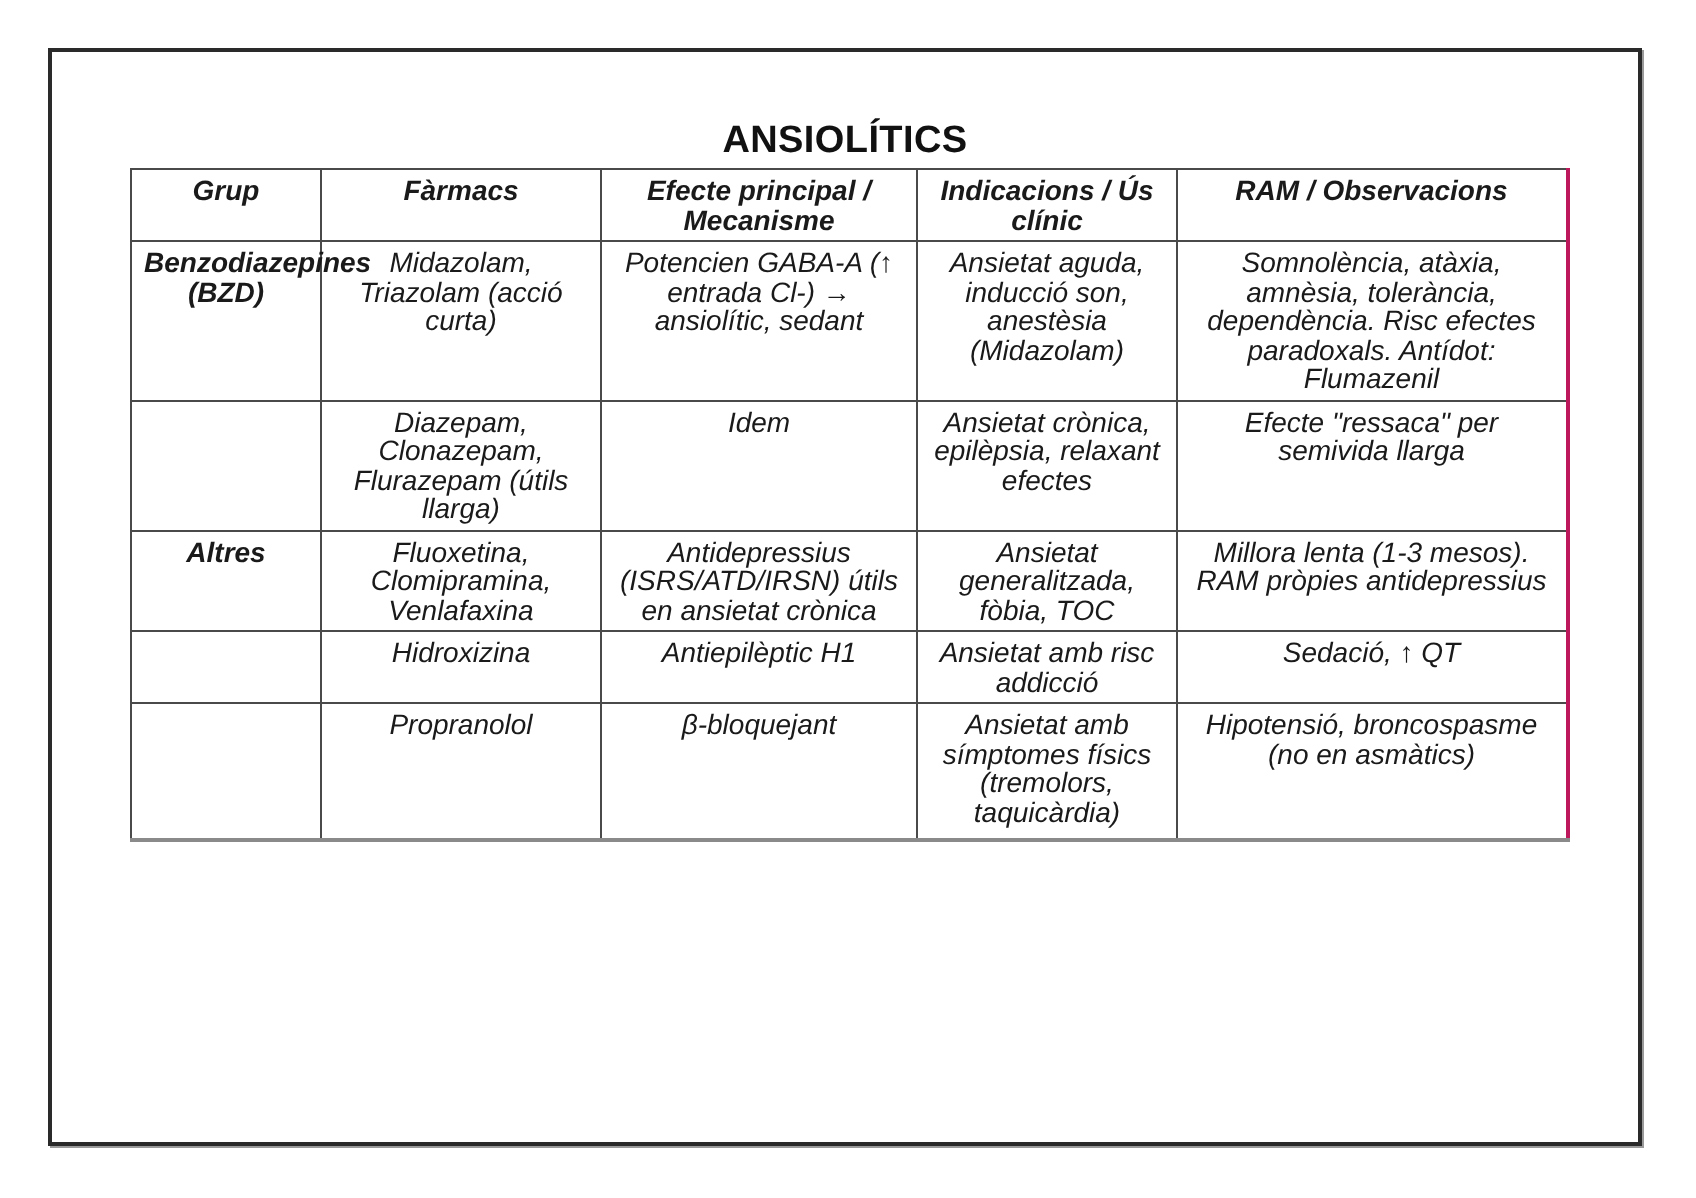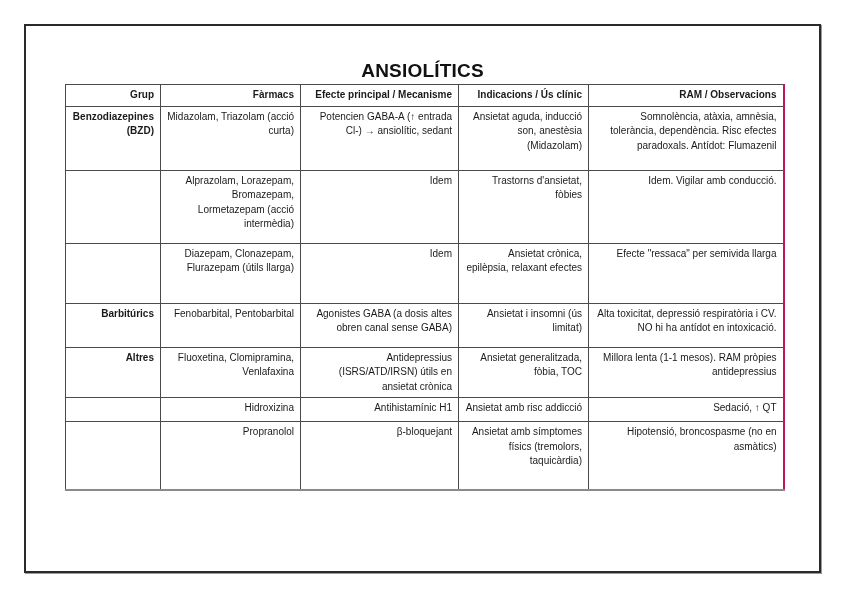--- a/index.html
+++ b/index.html
@@ -5,22 +5,22 @@
   html, body { margin: 0; padding: 0; background: #ffffff; }
   body { width: 848px; height: 599px; position: relative; overflow: hidden;
          font-family: "Liberation Sans", "DejaVu Sans", sans-serif; color: #111; }
   .page-frame { position: absolute; left: 24px; top: 24px; width: 797px; height: 549px;
                 border: 2px solid #2a2a2a; box-sizing: border-box; background: #fff;
                 box-shadow: 1px 1px 0 #9a9a9a; }
   .title { position: absolute; left: 0; right: 0; top: 34px; text-align: center;
            font-size: 19px; font-weight: bold; letter-spacing: 0.2px; color: #111; }
   table.ans { position: absolute; left: 65px; top: 84px; border-collapse: collapse;
               table-layout: fixed; width: 718px; }
-  table.ans td, table.ans th { border: 1px solid #4a4a4a; vertical-align: top; text-align: right;
-              padding: 3px 6px 3px 6px; font-size: 10px; line-height: 14.5px; color: #1a1a1a; }
+  table.ans td, table.ans th { border: 1px solid #4a4a4a; vertical-align: top; text-align: center;
+              padding: 3px 6px 3px 6px; font-size: 14px; line-height: 14.5px; color: #1a1a1a; font-style: italic; }
   table.ans th { font-weight: bold; height: 13px; padding-top: 3px; }
   td.grp { font-weight: bold; }
   table.ans tr.last td { border-bottom: 2px solid #8a8a8a; }
   table.ans td:last-child, table.ans th:last-child { border-right: 2px solid #be185d; }
 </style>
 </head>
 <body>
 
 <div class="page-frame">
   <div class="title">ANSIOLÍTICS</div>
@@ -44,52 +44,38 @@
     </tr>
   </thead>
   <tbody>
     <tr style="height:64px">
       <td class="grp">Benzodiazepines (BZD)</td>
       <td>Midazolam, Triazolam (acció curta)</td>
       <td>Potencien GABA-A (↑ entrada Cl-) → ansiolític, sedant</td>
       <td>Ansietat aguda, inducció son, anestèsia (Midazolam)</td>
       <td>Somnolència, atàxia, amnèsia, tolerància, dependència. Risc efectes paradoxals. Antídot: Flumazenil</td>
     </tr>
-    <tr style="height:73px">
-      <td class="grp"></td>
-      <td>Alprazolam, Lorazepam, Bromazepam, Lormetazepam (acció intermèdia)</td>
-      <td>Idem</td>
-      <td>Trastorns d'ansietat, fòbies</td>
-      <td>Idem. Vigilar amb conducció.</td>
-    </tr>
     <tr style="height:60px">
       <td class="grp"></td>
       <td>Diazepam, Clonazepam, Flurazepam (útils llarga)</td>
       <td>Idem</td>
       <td>Ansietat crònica, epilèpsia, relaxant efectes</td>
       <td>Efecte "ressaca" per semivida llarga</td>
     </tr>
     <tr style="height:44px">
-      <td class="grp">Barbitúrics</td>
-      <td>Fenobarbital, Pentobarbital</td>
-      <td>Agonistes GABA (a dosis altes obren canal sense GABA)</td>
-      <td>Ansietat i insomni (ús limitat)</td>
-      <td>Alta toxicitat, depressió respiratòria i CV. NO hi ha antídot en intoxicació.</td>
-    </tr>
-    <tr style="height:44px">
       <td class="grp">Altres</td>
       <td>Fluoxetina, Clomipramina, Venlafaxina</td>
       <td>Antidepressius (ISRS/ATD/IRSN) útils en ansietat crònica</td>
       <td>Ansietat generalitzada, fòbia, TOC</td>
-      <td>Millora lenta (1-1 mesos). RAM pròpies antidepressius</td>
+      <td>Millora lenta (1-3 mesos). RAM pròpies antidepressius</td>
     </tr>
     <tr style="height:24px">
       <td class="grp"></td>
       <td>Hidroxizina</td>
-      <td>Antihistamínic H1</td>
+      <td>Antiepilèptic H1</td>
       <td>Ansietat amb risc addicció</td>
       <td>Sedació, ↑ QT</td>
     </tr>
     <tr class="last" style="height:68px">
       <td class="grp"></td>
       <td>Propranolol</td>
       <td>β-bloquejant</td>
       <td>Ansietat amb símptomes físics (tremolors, taquicàrdia)</td>
       <td>Hipotensió, broncospasme (no en asmàtics)</td>
     </tr>

